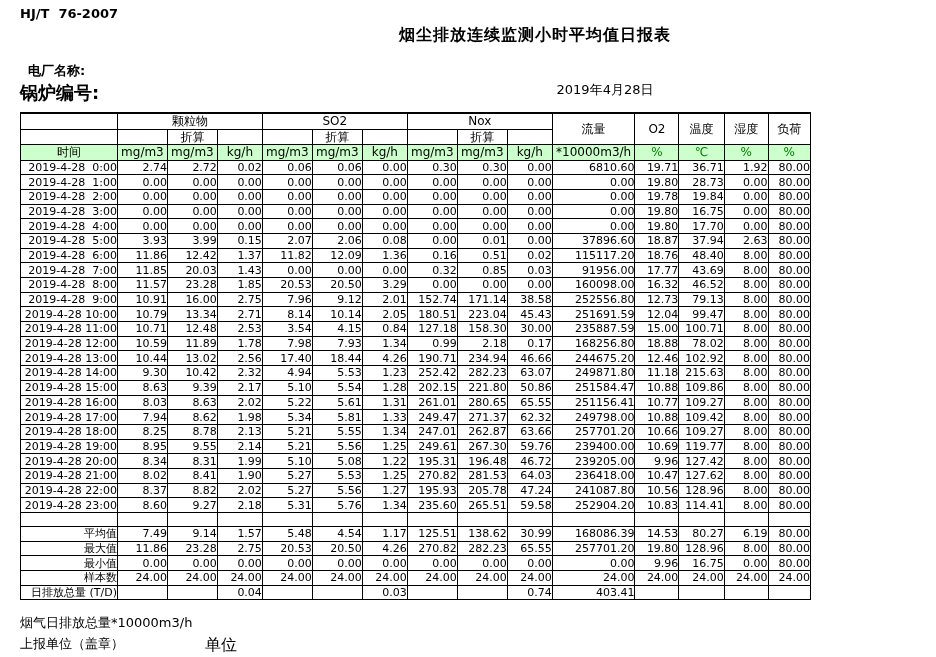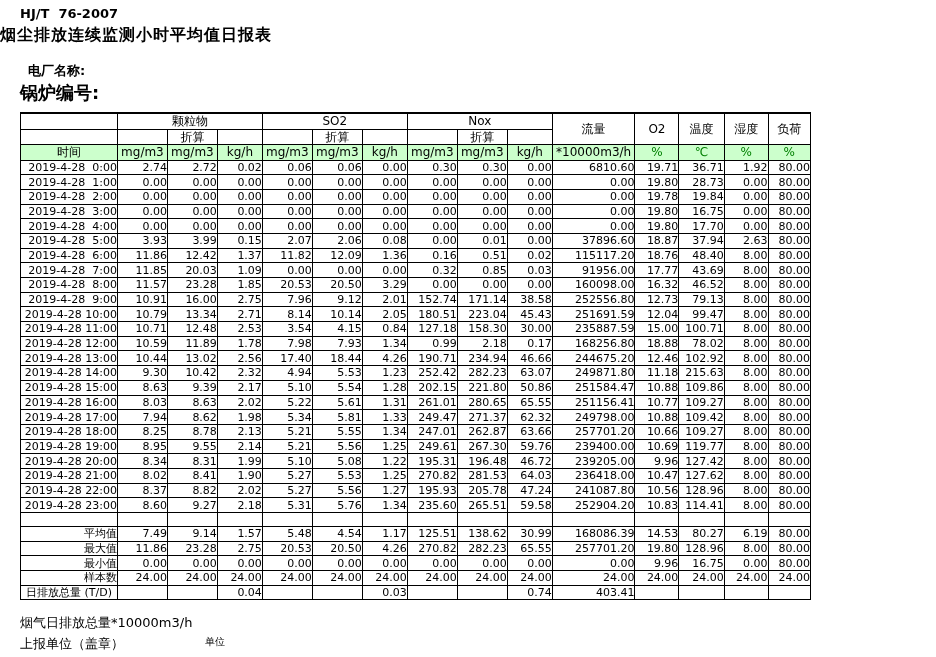--- a/index.html
+++ b/index.html
@@ -1,53 +1,54 @@
 <!DOCTYPE html>
 <html><head>
 <meta charset="utf-8">
 <style>
   html,body{margin:0;padding:0;background:#fff;}
   #page{position:relative;width:811px;height:657px;background:#ffffff;
         font-family:"DejaVu Sans",sans-serif;color:#000;overflow:hidden;}
   .std-no{position:absolute;left:20px;top:6px;font-size:13px;font-weight:bold;white-space:pre;}
-  .title-wrap{position:absolute;left:0;top:25px;width:660px;text-align:left;}
+  .title-wrap{position:absolute;left:0;top:25px;width:660px;text-align:right;padding-left:11px;}
   .title{font-size:16px;font-weight:bold;letter-spacing:1px;}
   .plant{position:absolute;left:20px;top:62px;font-size:13px;font-weight:bold;padding-left:8px;}
   .boiler{position:absolute;left:20px;top:81px;font-size:18px;font-weight:bold;}
   .date{position:absolute;left:450px;top:81px;width:310px;text-align:center;font-size:13px;}
 
   table.report{position:absolute;left:20px;top:112px;border-collapse:collapse;table-layout:fixed;}
   table.report td{border:1px solid #000;font-size:11px;height:13.7px;line-height:13px;
                   padding:0;white-space:pre;overflow:hidden;}
   table.report thead td{height:14.5px;font-size:12px;text-align:center;line-height:14px;}
   table.report thead tr:first-child td{border-top:2px solid #000;}
   tr.units-row td{background:#ccffcc;font-size:11px;text-align:center;height:14.5px;}
   tr.units-row td.unit-green{color:#008000;}
   tr.units-row td.time-h{font-size:12px;}
   td.time-cell{text-align:right;padding-right:3px;}
   td.num-cell{text-align:right;padding-right:7px;}
   td.flow-cell{padding-right:9px;}
   td.sum-label{text-align:right;padding-right:2px;font-size:12px;margin-top:16px;}
-  td.sum-label-left{text-align:center;padding-left:1px;font-size:12px;}
+  td.sum-label-left{text-align:right;padding-left:1px;font-size:12px;}
   tr.spacer-row td{height:13px;}
 
   .foot-line1{position:absolute;left:20px;top:614px;font-size:13px;}
   .foot-line2{position:absolute;left:20px;top:635px;font-size:13px;text-align:center;}
-  .foot-unit{position:absolute;left:205px;top:635px;font-size:10px;}
+  .foot-unit{position:absolute;left:205px;top:635px;font-size:16px;}
 </style>
 </head>
 <body>
 
 <div id="page">
   <div class="std-no">HJ/T  76-2007</div>
   <div class="title-wrap">
     <span class="title">烟尘排放连续监测小时平均值日报表</span>
   </div>
   <div class="plant">电厂名称:</div>
   <div class="boiler">锅炉编号:</div>
+  <div class="date">2019年4月28日</div>
 
   <table class="report">
     <colgroup>
       <col style="width:100px">
         <col style="width:55px">
         <col style="width:55px">
         <col style="width:55px">
       <col style="width:55px">
         <col style="width:55px">
         <col style="width:55px">
@@ -219,21 +220,21 @@
           <td class="num-cell flow-cell">115117.20</td>
           <td class="num-cell">18.76</td>
           <td class="num-cell">48.40</td>
           <td class="num-cell">8.00</td>
           <td class="num-cell">80.00</td>
         </tr>
         <tr>
           <td class="time-cell">2019-4-28  7:00</td>
           <td class="num-cell">11.85</td>
           <td class="num-cell">20.03</td>
-          <td class="num-cell">1.09</td>
+          <td class="num-cell">1.43</td>
           <td class="num-cell">0.00</td>
           <td class="num-cell">0.00</td>
           <td class="num-cell">0.00</td>
           <td class="num-cell">0.32</td>
           <td class="num-cell">0.85</td>
           <td class="num-cell">0.03</td>
           <td class="num-cell flow-cell">91956.00</td>
           <td class="num-cell">17.77</td>
           <td class="num-cell">43.69</td>
           <td class="num-cell">8.00</td>

